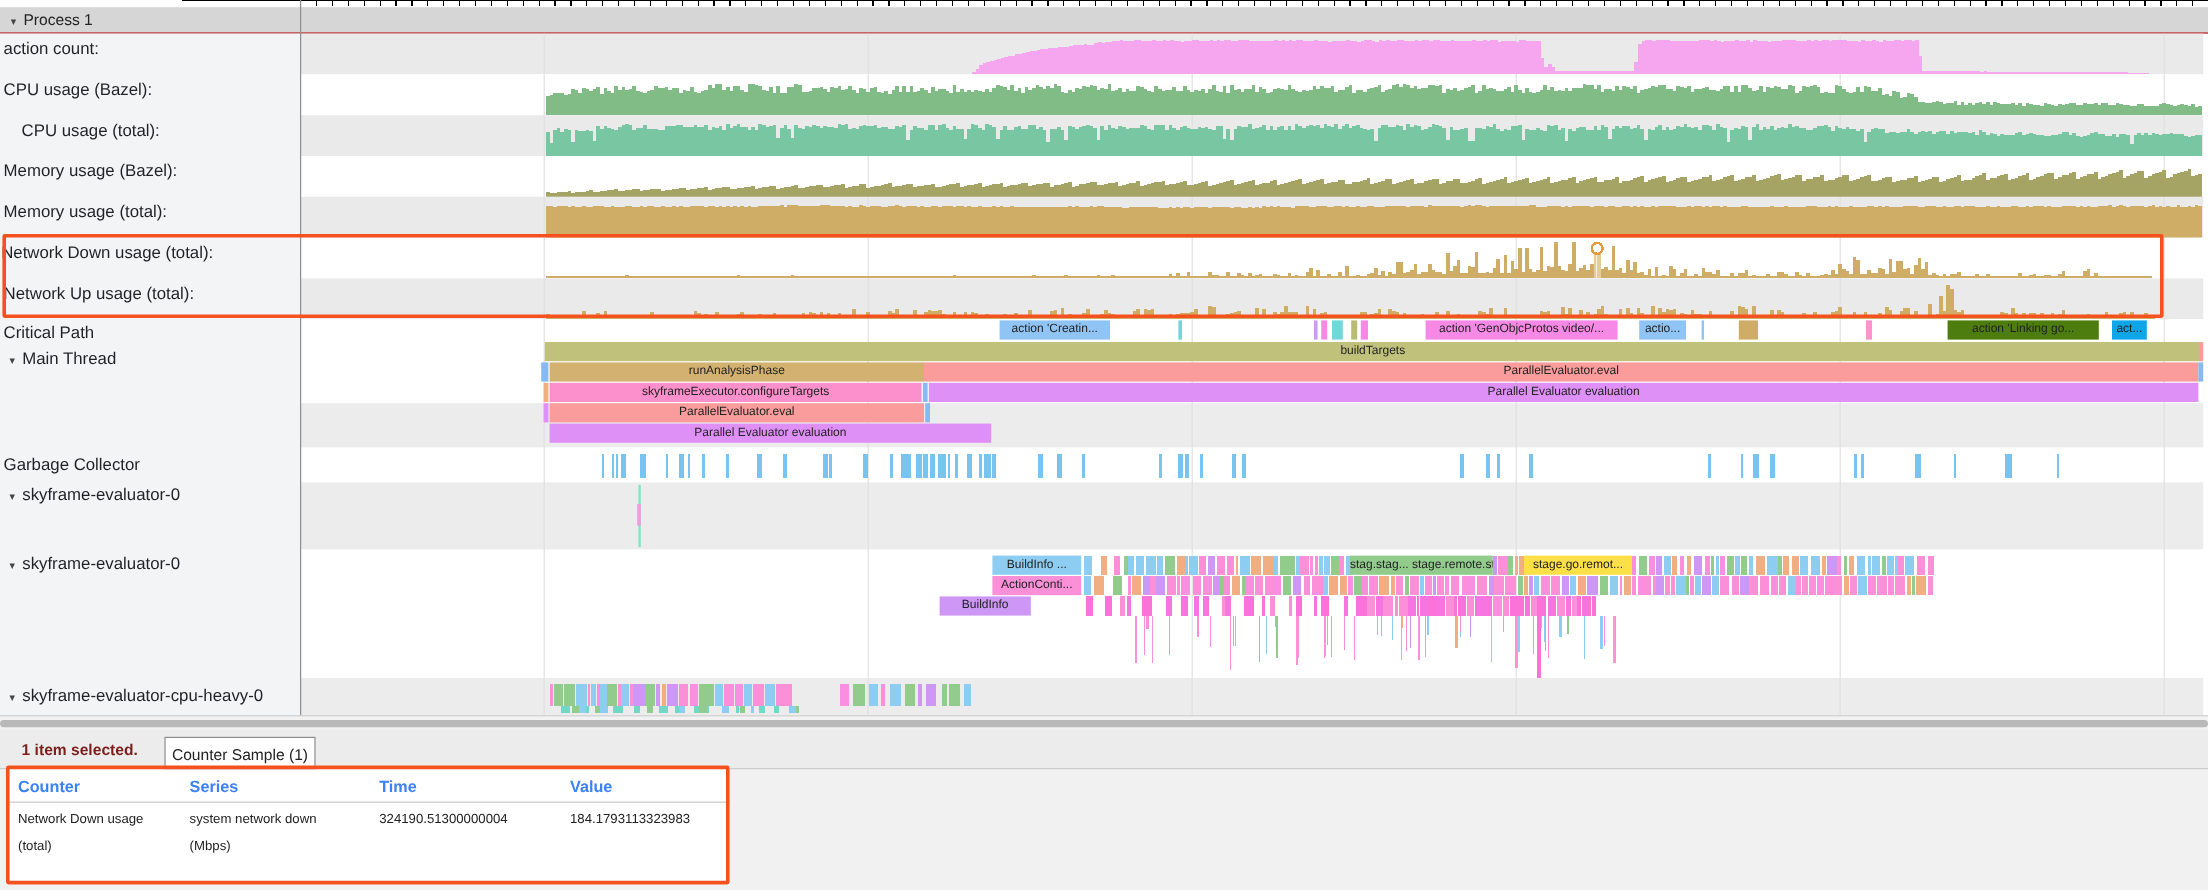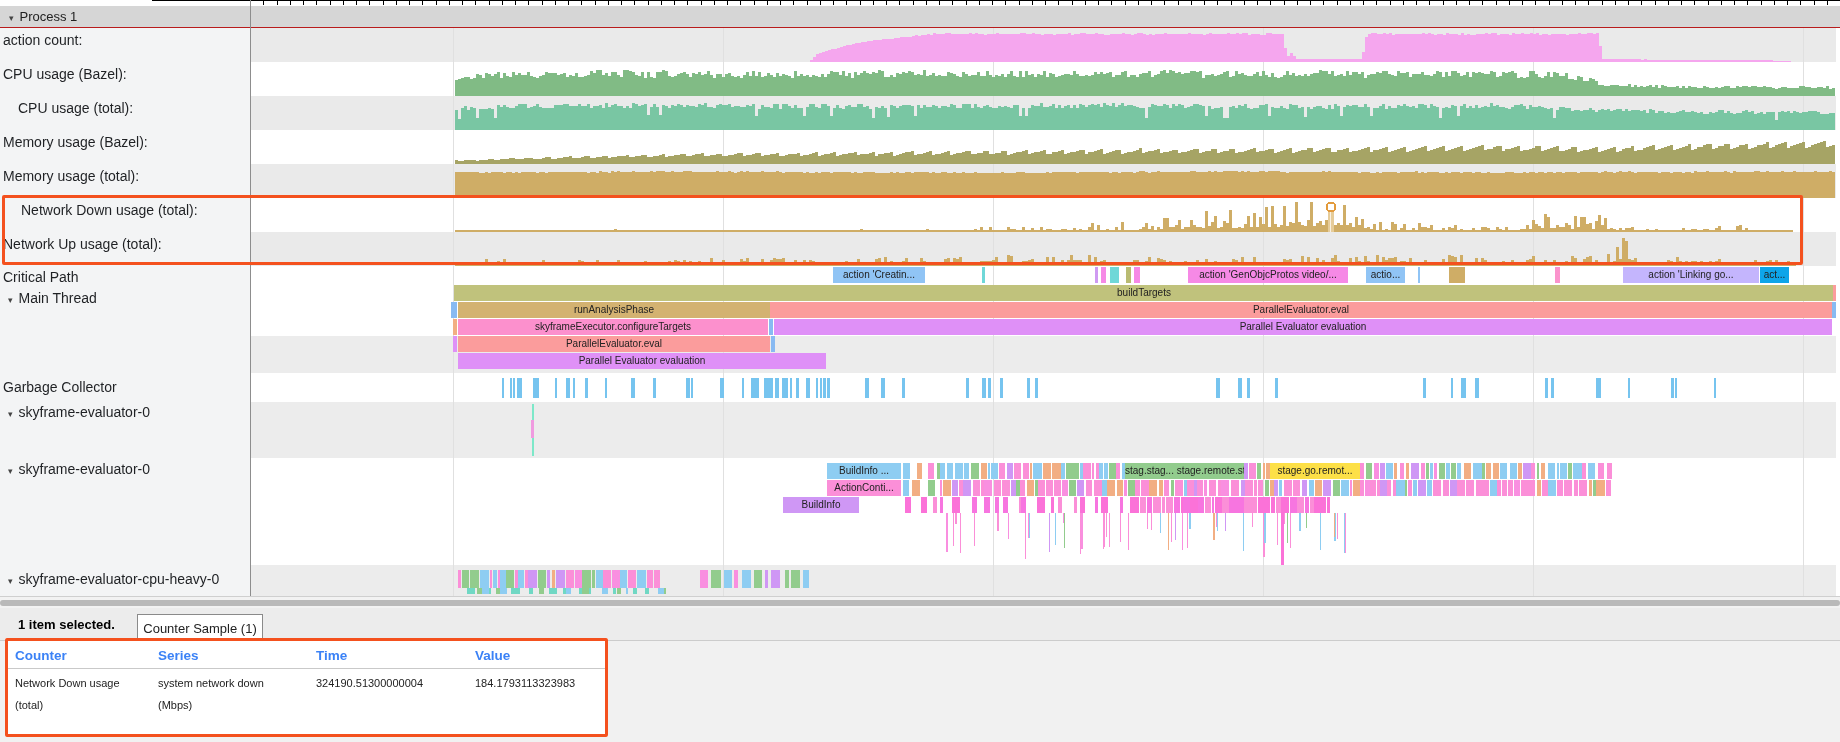--- a/index.html
+++ b/index.html
@@ -12,21 +12,21 @@
       color:#222;overflow:hidden;white-space:nowrap;box-sizing:border-box;}
   .hl{position:absolute;border:3px solid #f4511e;border-radius:2px;z-index:60;pointer-events:none;box-sizing:border-box;}
   #procHeader{left:0;top:6px;width:1840px;height:22px;background:#d6d6d6;border-bottom:1px solid #b91c1c;
       font-size:13px;color:#222;line-height:22px;box-sizing:border-box;padding-left:9px;}
   #sidebarBg{left:0;top:28px;width:250px;height:568px;background:#f3f4f5;}
   #vDivider{left:250px;top:0px;width:1px;height:596px;background:#8d8d8d;z-index:30;}
   #splitter{left:0;top:596px;width:1840px;height:12px;background:#f2f2f2;border-top:1px solid #cfcfcf;box-sizing:border-box;}
   #splitThumb{left:0;top:600px;width:1840px;height:6px;background:#b9b9b9;border-radius:3px;}
   #bottomPanel{left:0;top:608px;width:1840px;height:134px;background:#f1f1f1;}
   #tabRow{left:0;top:608px;width:1840px;height:33px;background:#ececec;border-bottom:1px solid #cccccc;box-sizing:border-box;}
-  #statusText{left:18px;top:617px;font-size:13px;font-weight:bold;color:#000000;}
+  #statusText{left:18px;top:617px;font-size:13px;font-weight:bold;color:#7f1d1d;}
   #tab{left:137px;top:614px;width:126px;height:27px;background:#fff;border:1px solid #8a8a8a;
       font-size:13px;color:#222;text-align:center;line-height:27px;box-sizing:border-box;z-index:5;}
   #tableBox{left:5px;top:638px;width:603px;height:99px;background:#fff;z-index:4;}
   .th{position:absolute;top:10px;font-size:13.5px;font-weight:bold;color:#3b82f6;}
   .td{position:absolute;top:34px;font-size:11px;color:#222;line-height:22px;}
   #thSep{position:absolute;left:0;top:30px;width:603px;height:1px;background:#c9c9c9;}
 </style>
 </head>
 <body>
 
@@ -180,21 +180,21 @@
       <div class="abs" style="left: 723px; top: 0px; width: 1px; height: 568px; background: rgb(224, 224, 224);"></div>
       <div class="abs" style="left: 993px; top: 0px; width: 1px; height: 568px; background: rgb(224, 224, 224);"></div>
       <div class="abs" style="left: 1263px; top: 0px; width: 1px; height: 568px; background: rgb(224, 224, 224);"></div>
       <div class="abs" style="left: 1533px; top: 0px; width: 1px; height: 568px; background: rgb(224, 224, 224);"></div>
       <div class="abs" style="left: 1803px; top: 0px; width: 1px; height: 568px; background: rgb(224, 224, 224);"></div>
       <div class="abs lbl" style="left: 0px; top: 4px; width: 248px; height: 20px; padding-left: 3px;"><span>action count:</span></div>
       <div class="abs lbl" style="left: 0px; top: 38px; width: 248px; height: 20px; padding-left: 3px;"><span>CPU usage (Bazel):</span></div>
       <div class="abs lbl" style="left: 16px; top: 72px; width: 248px; height: 20px; padding-left: 2px;"><span>CPU usage (total):</span></div>
       <div class="abs lbl" style="left: 0px; top: 106px; width: 248px; height: 20px; padding-left: 3px;"><span>Memory usage (Bazel):</span></div>
       <div class="abs lbl" style="left: 0px; top: 140px; width: 248px; height: 20px; padding-left: 3px;"><span>Memory usage (total):</span></div>
-      <div class="abs lbl" style="left: 0px; top: 174px; width: 248px; height: 20px; padding-left: 21px;"><span>Network Down usage (total):</span></div>
+      <div class="abs lbl" style="left: 0px; top: 174px; width: 248px; height: 20px; padding-left: 1px;"><span>Network Down usage (total):</span></div>
       <div class="abs lbl" style="left: 0px; top: 208px; width: 248px; height: 20px; padding-left: 3px;"><span>Network Up usage (total):</span></div>
       <div class="abs lbl" style="left: 0px; top: 241px; width: 248px; height: 20px; padding-left: 3px;"><span>Critical Path</span></div>
       <div class="abs lbl" style="left: 0px; top: 262px; width: 248px; height: 20px; padding-left: 8px;"><span class="arrow">▾</span><span>Main Thread</span></div>
       <div class="abs lbl" style="left: 0px; top: 351px; width: 248px; height: 20px; padding-left: 3px;"><span>Garbage Collector</span></div>
       <div class="abs lbl" style="left: 0px; top: 376px; width: 248px; height: 20px; padding-left: 8px;"><span class="arrow">▾</span><span>skyframe-evaluator-0</span></div>
       <div class="abs lbl" style="left: 0px; top: 433px; width: 248px; height: 20px; padding-left: 8px;"><span class="arrow">▾</span><span>skyframe-evaluator-0</span></div>
       <div class="abs lbl" style="left: 0px; top: 543px; width: 248px; height: 20px; padding-left: 8px;"><span class="arrow">▾</span><span>skyframe-evaluator-cpu-heavy-0</span></div>
       <svg style="position:absolute;left:250px;top:0px;width:1586px;height:34px;" shape-rendering="crispEdges">
         <path d="M 560 34 L 560 32.4 L 563 32.4 L 563 29.1 L 566 29.1 L 566 25.8 L 569 25.8 L 569 24.6 L 572 24.6 L 572 23.9 L 575 23.9 L 575 22.9 L 578 22.9 L 578 21.9 L 581 21.9 L 581 21.3 L 584 21.3 L 584 20.6 L 587 20.6 L 587 19.6 L 590 19.6 L 590 18.8 L 593 18.8 L 593 18.3 L 596 18.3 L 596 17.4 L 599 17.4 L 599 17.0 L 602 17.0 L 602 16.4 L 605 16.4 L 605 15.4 L 608 15.4 L 608 14.8 L 611 14.8 L 611 14.3 L 614 14.3 L 614 13.8 L 617 13.8 L 617 13.2 L 620 13.2 L 620 12.8 L 623 12.8 L 623 11.7 L 626 11.7 L 626 11.9 L 629 11.9 L 629 11.6 L 632 11.6 L 632 11.1 L 635 11.1 L 635 11.3 L 638 11.3 L 638 11.0 L 641 11.0 L 641 10.7 L 644 10.7 L 644 9.8 L 647 9.8 L 647 9.9 L 650 9.9 L 650 9.2 L 653 9.2 L 653 8.6 L 656 8.6 L 656 9.2 L 659 9.2 L 659 9.1 L 662 9.1 L 662 7.9 L 665 7.9 L 665 7.3 L 668 7.3 L 668 7.7 L 671 7.7 L 671 6.8 L 674 6.8 L 674 6.8 L 677 6.8 L 677 6.4 L 680 6.4 L 680 6.5 L 683 6.5 L 683 5.4 L 686 5.4 L 686 6.4 L 689 6.4 L 689 6.4 L 692 6.4 L 692 5.8 L 695 5.8 L 695 5.2 L 698 5.2 L 698 5.3 L 701 5.3 L 701 6.4 L 704 6.4 L 704 5.9 L 707 5.9 L 707 6.0 L 710 6.0 L 710 5.6 L 713 5.6 L 713 5.9 L 716 5.9 L 716 6.3 L 719 6.3 L 719 5.3 L 722 5.3 L 722 6.1 L 725 6.1 L 725 5.3 L 728 5.3 L 728 5.8 L 731 5.8 L 731 6.1 L 734 6.1 L 734 6.6 L 737 6.6 L 737 5.8 L 740 5.8 L 740 5.9 L 743 5.9 L 743 5.7 L 746 5.7 L 746 5.3 L 749 5.3 L 749 6.3 L 752 6.3 L 752 5.8 L 755 5.8 L 755 6.3 L 758 6.3 L 758 5.6 L 761 5.6 L 761 6.0 L 764 6.0 L 764 5.7 L 767 5.7 L 767 6.4 L 770 6.4 L 770 5.4 L 773 5.4 L 773 5.4 L 776 5.4 L 776 6.1 L 779 6.1 L 779 6.1 L 782 6.1 L 782 5.4 L 785 5.4 L 785 5.7 L 788 5.7 L 788 5.7 L 791 5.7 L 791 6.5 L 794 6.5 L 794 6.4 L 797 6.4 L 797 6.1 L 800 6.1 L 800 5.8 L 803 5.8 L 803 6.5 L 806 6.5 L 806 6.0 L 809 6.0 L 809 5.8 L 812 5.8 L 812 5.6 L 815 5.6 L 815 5.9 L 818 5.9 L 818 5.2 L 821 5.2 L 821 6.5 L 824 6.5 L 824 5.6 L 827 5.6 L 827 5.8 L 830 5.8 L 830 5.4 L 833 5.4 L 833 5.3 L 836 5.3 L 836 6.3 L 839 6.3 L 839 6.0 L 842 6.0 L 842 5.9 L 845 5.9 L 845 5.3 L 848 5.3 L 848 6.0 L 851 6.0 L 851 6.1 L 854 6.1 L 854 6.5 L 857 6.5 L 857 6.6 L 860 6.6 L 860 6.1 L 863 6.1 L 863 6.1 L 866 6.1 L 866 6.0 L 869 6.0 L 869 5.9 L 872 5.9 L 872 5.3 L 875 5.3 L 875 6.1 L 878 6.1 L 878 6.1 L 881 6.1 L 881 6.6 L 884 6.6 L 884 6.2 L 887 6.2 L 887 5.4 L 890 5.4 L 890 5.4 L 893 5.4 L 893 6.1 L 896 6.1 L 896 6.6 L 899 6.6 L 899 5.7 L 902 5.7 L 902 6.5 L 905 6.5 L 905 5.7 L 908 5.7 L 908 6.3 L 911 6.3 L 911 6.1 L 914 6.1 L 914 5.3 L 917 5.3 L 917 5.6 L 920 5.6 L 920 6.2 L 923 6.2 L 923 5.9 L 926 5.9 L 926 6.1 L 929 6.1 L 929 5.5 L 932 5.5 L 932 6.2 L 935 6.2 L 935 5.7 L 938 5.7 L 938 5.3 L 941 5.3 L 941 6.0 L 944 6.0 L 944 5.7 L 947 5.7 L 947 5.5 L 950 5.5 L 950 6.4 L 953 6.4 L 953 6.5 L 956 6.5 L 956 6.3 L 959 6.3 L 959 5.2 L 962 5.2 L 962 5.8 L 965 5.8 L 965 6.4 L 968 6.4 L 968 6.0 L 971 6.0 L 971 6.2 L 974 6.2 L 974 6.1 L 977 6.1 L 977 5.2 L 980 5.2 L 980 5.9 L 983 5.9 L 983 5.9 L 986 5.9 L 986 5.4 L 989 5.4 L 989 6.4 L 992 6.4 L 992 5.3 L 995 5.3 L 995 5.3 L 998 5.3 L 998 6.6 L 1001 6.6 L 1001 6.1 L 1004 6.1 L 1004 6.2 L 1007 6.2 L 1007 6.4 L 1010 6.4 L 1010 6.5 L 1013 6.5 L 1013 6.6 L 1016 6.6 L 1016 5.3 L 1019 5.3 L 1019 5.4 L 1022 5.4 L 1022 6.1 L 1025 6.1 L 1025 5.8 L 1028 5.8 L 1028 5.8 L 1031 5.8 L 1031 6.0 L 1034 6.0 L 1034 20.4 L 1037 20.4 L 1037 28.0 L 1040 28.0 L 1040 25.1 L 1043 25.1 L 1043 27.9 L 1046 27.9 L 1046 31.4 L 1049 31.4 L 1049 31.4 L 1052 31.4 L 1052 31.4 L 1055 31.4 L 1055 31.3 L 1058 31.3 L 1058 31.4 L 1061 31.4 L 1061 31.4 L 1064 31.4 L 1064 31.4 L 1067 31.4 L 1067 31.3 L 1070 31.3 L 1070 31.4 L 1073 31.4 L 1073 31.3 L 1076 31.3 L 1076 31.4 L 1079 31.4 L 1079 31.3 L 1082 31.3 L 1082 31.4 L 1085 31.4 L 1085 31.4 L 1088 31.4 L 1088 31.3 L 1091 31.3 L 1091 31.3 L 1094 31.3 L 1094 31.3 L 1097 31.3 L 1097 31.4 L 1100 31.4 L 1100 31.3 L 1103 31.3 L 1103 31.4 L 1106 31.4 L 1106 31.3 L 1109 31.3 L 1109 31.4 L 1112 31.4 L 1112 23.9 L 1115 23.9 L 1115 8.8 L 1118 8.8 L 1118 6.4 L 1121 6.4 L 1121 5.3 L 1124 5.3 L 1124 5.3 L 1127 5.3 L 1127 6.3 L 1130 6.3 L 1130 5.5 L 1133 5.5 L 1133 5.4 L 1136 5.4 L 1136 5.7 L 1139 5.7 L 1139 5.3 L 1142 5.3 L 1142 6.5 L 1145 6.5 L 1145 6.1 L 1148 6.1 L 1148 6.2 L 1151 6.2 L 1151 6.0 L 1154 6.0 L 1154 6.3 L 1157 6.3 L 1157 6.2 L 1160 6.2 L 1160 5.8 L 1163 5.8 L 1163 6.3 L 1166 6.3 L 1166 5.5 L 1169 5.5 L 1169 5.5 L 1172 5.5 L 1172 5.4 L 1175 5.4 L 1175 6.1 L 1178 6.1 L 1178 5.2 L 1181 5.2 L 1181 6.0 L 1184 6.0 L 1184 6.6 L 1187 6.6 L 1187 6.4 L 1190 6.4 L 1190 5.9 L 1193 5.9 L 1193 6.5 L 1196 6.5 L 1196 5.3 L 1199 5.3 L 1199 6.0 L 1202 6.0 L 1202 6.3 L 1205 6.3 L 1205 5.6 L 1208 5.6 L 1208 6.6 L 1211 6.6 L 1211 5.4 L 1214 5.4 L 1214 6.5 L 1217 6.5 L 1217 5.9 L 1220 5.9 L 1220 6.5 L 1223 6.5 L 1223 6.6 L 1226 6.6 L 1226 5.8 L 1229 5.8 L 1229 5.9 L 1232 5.9 L 1232 5.8 L 1235 5.8 L 1235 5.3 L 1238 5.3 L 1238 5.5 L 1241 5.5 L 1241 5.3 L 1244 5.3 L 1244 5.3 L 1247 5.3 L 1247 6.5 L 1250 6.5 L 1250 6.0 L 1253 6.0 L 1253 6.0 L 1256 6.0 L 1256 5.5 L 1259 5.5 L 1259 6.5 L 1262 6.5 L 1262 5.3 L 1265 5.3 L 1265 6.4 L 1268 6.4 L 1268 5.6 L 1271 5.6 L 1271 5.3 L 1274 5.3 L 1274 5.8 L 1277 5.8 L 1277 5.7 L 1280 5.7 L 1280 5.4 L 1283 5.4 L 1283 5.7 L 1286 5.7 L 1286 5.4 L 1289 5.4 L 1289 6.5 L 1292 6.5 L 1292 6.0 L 1295 6.0 L 1295 5.9 L 1298 5.9 L 1298 6.6 L 1301 6.6 L 1301 5.7 L 1304 5.7 L 1304 6.0 L 1307 6.0 L 1307 6.0 L 1310 6.0 L 1310 5.6 L 1313 5.6 L 1313 5.9 L 1316 5.9 L 1316 6.6 L 1319 6.6 L 1319 5.6 L 1322 5.6 L 1322 5.9 L 1325 5.9 L 1325 5.8 L 1328 5.8 L 1328 5.4 L 1331 5.4 L 1331 5.5 L 1334 5.5 L 1334 6.1 L 1337 6.1 L 1337 5.2 L 1340 5.2 L 1340 5.3 L 1343 5.3 L 1343 6.3 L 1346 6.3 L 1346 5.4 L 1349 5.4 L 1349 18.3 L 1352 18.3 L 1352 31.1 L 1355 31.1 L 1355 31.1 L 1358 31.1 L 1358 31.1 L 1361 31.1 L 1361 31.2 L 1364 31.2 L 1364 31.2 L 1367 31.2 L 1367 31.2 L 1370 31.2 L 1370 31.3 L 1373 31.3 L 1373 31.3 L 1376 31.3 L 1376 31.3 L 1379 31.3 L 1379 31.4 L 1382 31.4 L 1382 31.3 L 1385 31.3 L 1385 31.3 L 1388 31.3 L 1388 31.4 L 1391 31.4 L 1391 31.5 L 1394 31.5 L 1394 31.4 L 1397 31.4 L 1397 31.5 L 1400 31.5 L 1400 31.6 L 1403 31.6 L 1403 31.5 L 1406 31.5 L 1406 31.6 L 1409 31.6 L 1409 31.6 L 1412 31.6 L 1412 31.6 L 1415 31.6 L 1415 31.7 L 1418 31.7 L 1418 31.7 L 1421 31.7 L 1421 31.8 L 1424 31.8 L 1424 31.7 L 1427 31.7 L 1427 31.7 L 1430 31.7 L 1430 31.8 L 1433 31.8 L 1433 31.8 L 1436 31.8 L 1436 31.9 L 1439 31.9 L 1439 31.8 L 1442 31.8 L 1442 31.9 L 1445 31.9 L 1445 31.9 L 1448 31.9 L 1448 31.9 L 1451 31.9 L 1451 32.0 L 1454 32.0 L 1454 32.0 L 1457 32.0 L 1457 32.1 L 1460 32.1 L 1460 32.1 L 1463 32.1 L 1463 32.0 L 1466 32.0 L 1466 32.0 L 1469 32.0 L 1469 32.1 L 1472 32.1 L 1472 32.1 L 1475 32.1 L 1475 32.2 L 1478 32.2 L 1478 32.1 L 1481 32.1 L 1481 32.2 L 1484 32.2 L 1484 32.2 L 1487 32.2 L 1487 32.2 L 1490 32.2 L 1490 32.2 L 1493 32.2 L 1493 32.3 L 1496 32.3 L 1496 32.3 L 1499 32.3 L 1499 32.3 L 1502 32.3 L 1502 32.3 L 1505 32.3 L 1505 32.4 L 1508 32.4 L 1508 32.4 L 1511 32.4 L 1511 32.4 L 1514 32.4 L 1514 32.4 L 1517 32.4 L 1517 32.4 L 1520 32.4 L 1520 32.4 L 1523 32.4 L 1523 32.5 L 1526 32.5 L 1526 32.5 L 1529 32.5 L 1529 32.5 L 1532 32.5 L 1532 32.5 L 1535 32.5 L 1535 32.5 L 1538 32.5 L 1538 33.1 L 1541 33.1 L 1541 34.0 L 1544 34.0 L 1542 34 Z" fill="#f5a6ee"></path>
       </svg>
@@ -224,21 +224,21 @@
       <div class="abs sl" style="left: 1095px; top: 239px; width: 3px; background: rgb(207, 154, 242);"></div>
       <div class="abs sl" style="left: 1101px; top: 239px; width: 5px; background: rgb(246, 137, 230);"></div>
       <div class="abs sl" style="left: 1110px; top: 239px; width: 9px; background: rgb(111, 216, 216);"></div>
       <div class="abs sl" style="left: 1126px; top: 239px; width: 5px; background: rgb(185, 187, 114);"></div>
       <div class="abs sl" style="left: 1134px; top: 239px; width: 6px; background: rgb(246, 137, 230);"></div>
       <div class="abs sl" style="left: 1188px; top: 239px; width: 160px; background: rgb(246, 137, 230);"><span>action 'GenObjcProtos video/...</span></div>
       <div class="abs sl" style="left: 1366px; top: 239px; width: 39px; background: rgb(144, 196, 245);"><span>actio...</span></div>
       <div class="abs sl" style="left: 1418px; top: 239px; width: 2px; background: rgb(144, 196, 245);"></div>
       <div class="abs sl" style="left: 1449px; top: 239px; width: 16px; background: rgb(207, 173, 102);"></div>
       <div class="abs sl" style="left: 1555px; top: 239px; width: 5px; background: rgb(251, 147, 204);"></div>
-      <div class="abs sl" style="left: 1623px; top: 239px; width: 136px; background: #c4b5fd;"><span>action 'Linking go...</span></div>
+      <div class="abs sl" style="left: 1623px; top: 239px; width: 126px; background: #4d7c0f;"><span>action 'Linking go...</span></div>
       <div class="abs sl" style="left: 1760px; top: 239px; width: 29px; background: #0ea5e9; text-align: center;"><span>act...</span></div>
       <div class="abs sl" style="left: 454px; top: 257px; width: 1380px; background: rgb(192, 194, 124);"><span>buildTargets</span></div>
       <div class="abs sl" style="left: 1833px; top: 257px; width: 3px; background: rgb(251, 156, 156);"></div>
       <div class="abs sl" style="left: 451px; top: 274px; width: 6px; background: rgb(136, 186, 242);"></div>
       <div class="abs sl" style="left: 458px; top: 274px; width: 312px; background: rgb(211, 178, 113);"><span>runAnalysisPhase</span></div>
       <div class="abs sl" style="left: 770px; top: 274px; width: 1062px; background: rgb(251, 156, 156);"><span>ParallelEvaluator.eval</span></div>
       <div class="abs sl" style="left: 1832px; top: 274px; width: 4px; background: rgb(136, 186, 242);"></div>
       <div class="abs sl" style="left: 453px; top: 291px; width: 4px; background: rgb(242, 174, 131);"></div>
       <div class="abs sl" style="left: 458px; top: 291px; width: 310px; background: rgb(252, 144, 205);"><span>skyframeExecutor.configureTargets</span></div>
       <div class="abs sl" style="left: 769px; top: 291px; width: 4px; background: rgb(136, 186, 242);"></div>

